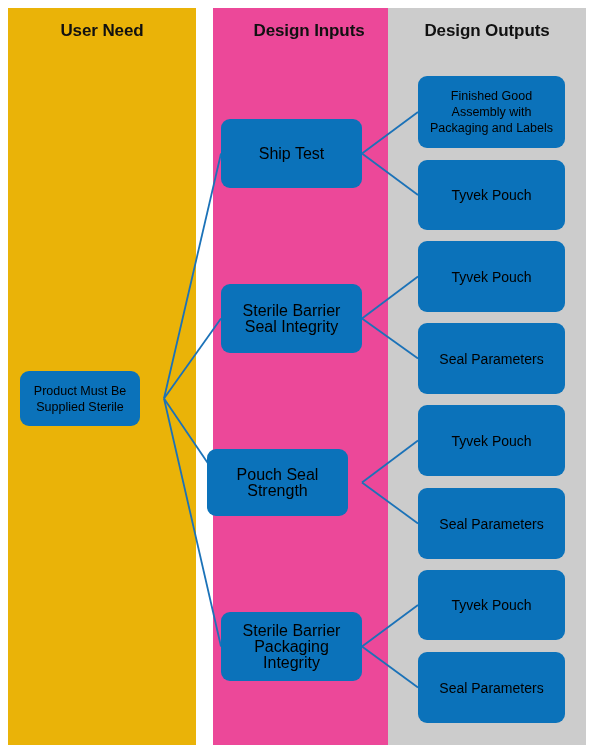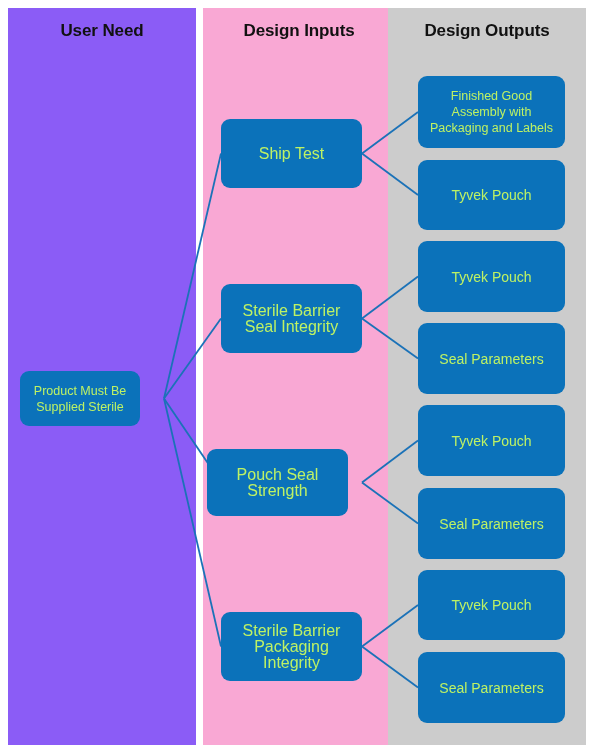--- a/index.html
+++ b/index.html
@@ -22,22 +22,22 @@
     width: 594px;
     height: 755px;
   }
 
   
   .column {
     position: absolute;
     top: 8px;
     height: 737px;
   }
-  .col-user-need   { left: 8px;   width: 188px; background: #8b5cf6; }
-  .col-design-in   { left: 203px; width: 192px; background: #f9a8d4; }
+  .col-user-need   { left: 8px;   width: 188px; background: #eab308; }
+  .col-design-in   { left: 213px; width: 192px; background: #ec4899; }
   .col-design-out  { left: 388px; width: 198px; background: #cccccc; }
 
   .column-title {
     position: absolute;
     left: 0;
     right: 0;
     top: 13px;
     text-align: center;
     font-size: 17px;
     font-weight: bold;
@@ -53,21 +53,21 @@
     width: 594px;
     height: 755px;
     pointer-events: none;
   }
 
   
   .node {
     position: absolute;
     background: #0b72ba;
     border-radius: 9px;
-    color: #bef264;
+    color: #000000;
     display: flex;
     align-items: center;
     justify-content: center;
     text-align: center;
     font-size: 13px;
     line-height: 16px;
     padding: 0 8px;
     box-sizing: border-box;
     white-space: pre-line;
   }

